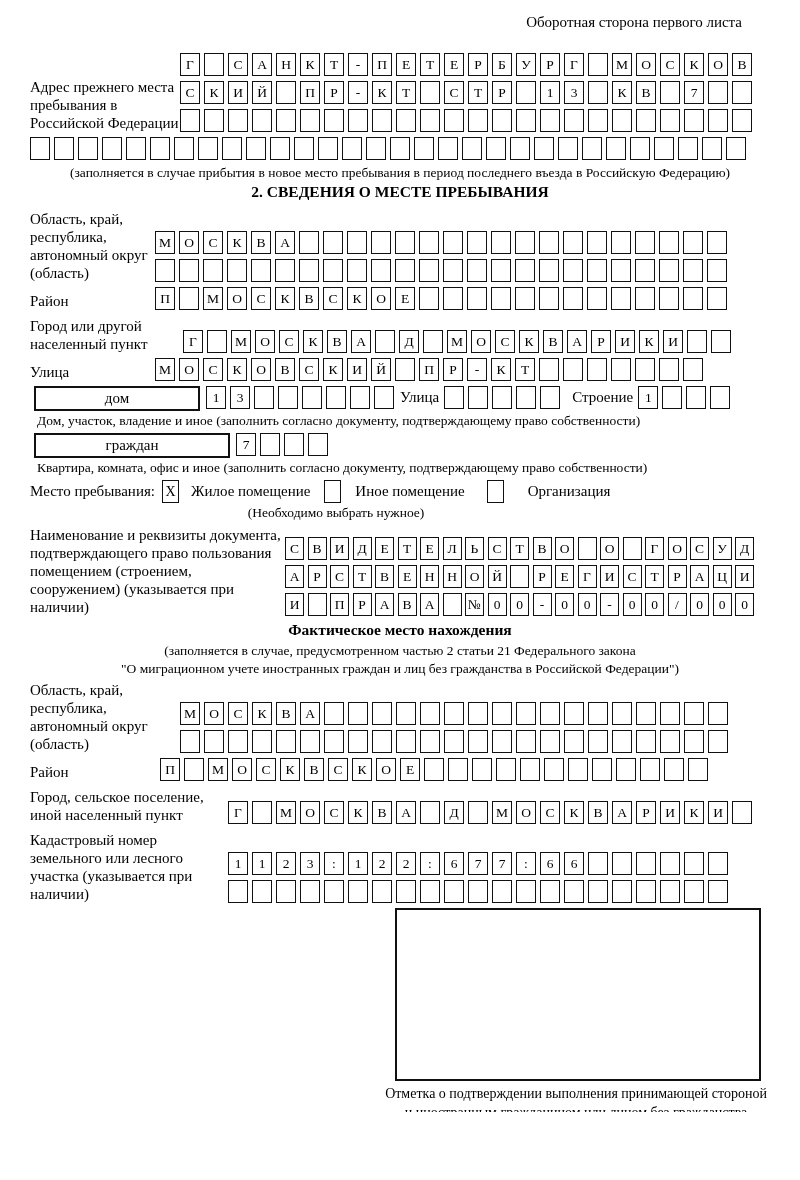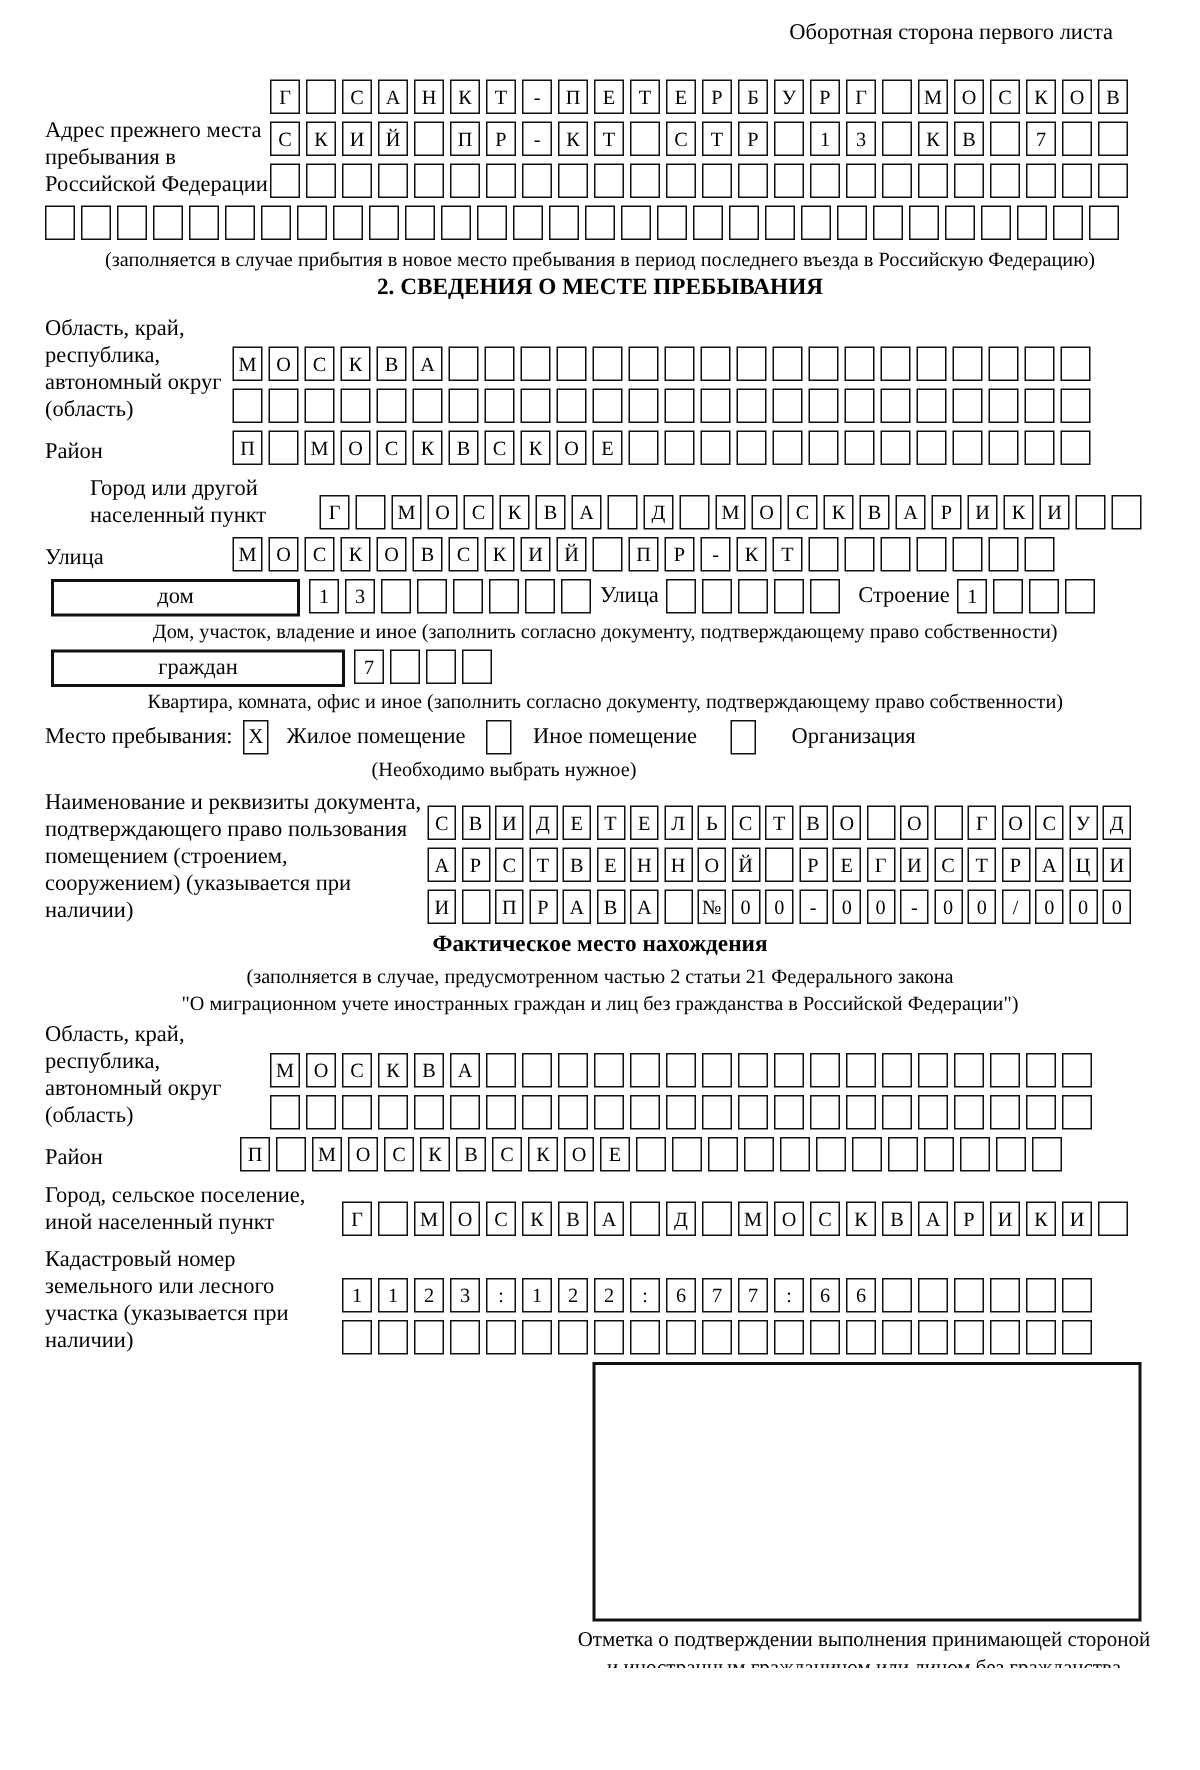--- a/index.html
+++ b/index.html
@@ -7,33 +7,33 @@
     width:800px;height:1112px;box-sizing:border-box;
     padding:14px 30px 0 30px;
     font-family:"Liberation Serif",serif;color:#000;background:#fff;
     overflow:hidden;position:relative;
   }
   .header-note{text-align:right;font-size:15px;padding-right:28px;margin-bottom:22px;}
   .field{display:flex;align-items:flex-end;margin-bottom:5px;}
   .field-label{font-size:15px;line-height:18px;flex-shrink:0;padding-top:2px;}
   .w150{width:150px;}
   .w125{width:125px;}
-  .w153{width:153px;margin-left:30px;}
+  .w153{width:153px;}
   .w255{width:255px;}
   .w198{width:198px;}
   .rows{display:flex;flex-direction:column;gap:5px;}
   .cellrow{display:flex;flex-shrink:0;}
   .cellrow.standalone{margin-top:5px;margin-bottom:5px;}
   .cell{
     width:20px;height:23px;box-sizing:border-box;border:1.8px solid #111;
     margin-right:4px;display:flex;align-items:center;justify-content:center;
     font-size:13.5px;line-height:1;flex-shrink:0;background:#fff;
   }
   .tight .cell{width:19px;margin-right:3.5px;}
-  .caption{font-size:13.5px;line-height:15px;text-align:center;}
+  .caption{font-size:13.5px;line-height:15px;}
   .caption.center{text-align:center;margin:1px 0 3px 0;}
   .caption.left{margin:2px 0 5px 0;padding-left:7px;}
   .section-title{font-weight:bold;text-align:center;font-size:15.5px;margin:3px 0 7px 0;}
   .sub-title{font-weight:bold;text-align:center;font-size:15.5px;margin:4px 0 4px 0;}
   .house-row{display:flex;align-items:flex-start;margin:1px 0 1px 0;}
   .label-box{
     box-sizing:border-box;border:2px solid #111;height:25px;flex-shrink:0;
     display:flex;align-items:center;justify-content:center;font-size:15px;background:#fff;
   }
   .house-box{width:166px;margin-left:4px;margin-right:6px;}

